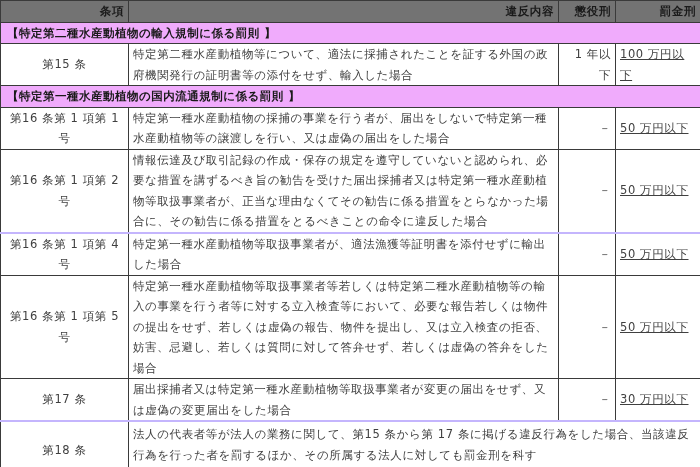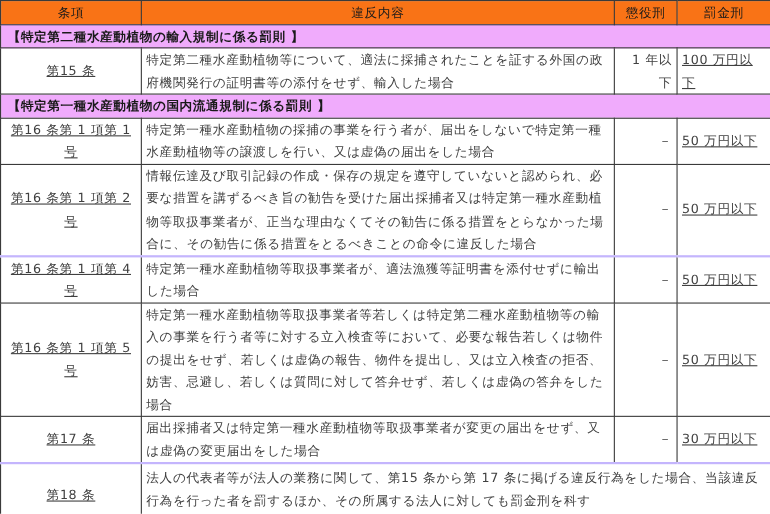--- a/index.html
+++ b/index.html
@@ -1,21 +1,21 @@
 <!DOCTYPE html>
 <html><head>
   <meta charset="utf-8">
   <style>
     html, body { margin:0; padding:0; background:#ffffff; }
     body { width:700px; height:467px; overflow:hidden; font-family:"DejaVu Sans", sans-serif; color:#404040; }
     table { border-collapse:collapse; width:700px; table-layout:fixed; }
     td, th { border:1px solid #3a3a3a; padding:0 4px; font-size:11.5px; line-height:20.5px; vertical-align:middle; letter-spacing:0.6px; }
-    th { background:#f97316; color:#1a1a1a; font-weight:normal; text-align:center; height:19px; padding-left:4px; }
+    th { background:#737373; color:#1a1a1a; font-weight:bold; text-align:right; height:19px; padding-left:4px; }
     tr.section td { background:#f0abfc; color:#1a1a1a; font-weight:bold; height:18px; padding-left:6px; letter-spacing:0.5px; }
-    td.art { text-align:center;text-decoration:underline; }
+    td.art { text-align:center; }
     td.desc { text-align:left; padding-left:4px; }
     td.pen { text-align:right; }
     td.fine { text-align:left;text-decoration:underline; }
     tr.thickbot td { border-bottom:2px solid #c4b5fd; }
     col.c1 { width:128px; } col.c2 { width:430px; } col.c3 { width:57px; } col.c4 { width:85px; }
   </style>
 </head>
 <body>
 
 <table>

